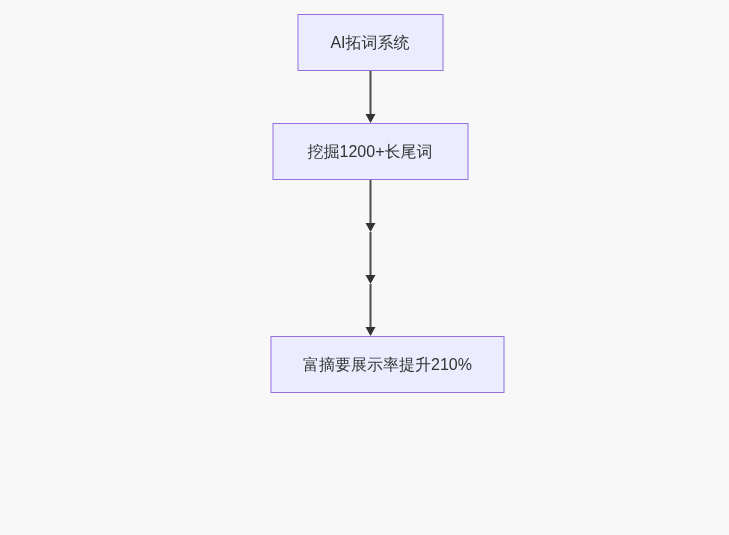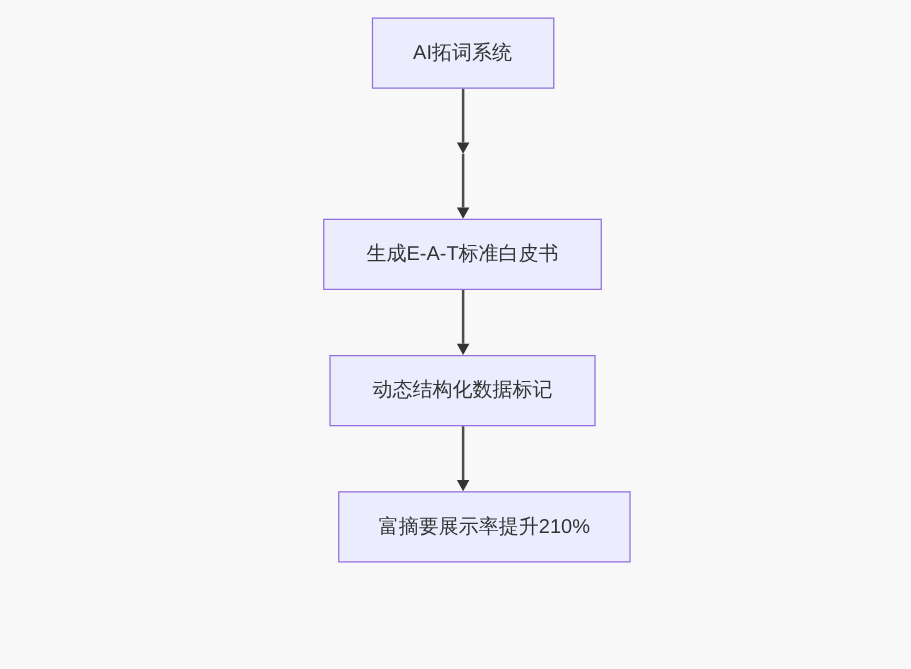--- a/index.html
+++ b/index.html
@@ -76,34 +76,33 @@
 <div class="canvas">
   <div class="flow">
 
     <div class="node n1">AI拓词系统</div>
 
     <div class="connector">
       <div class="line"></div>
       <div class="arrowhead"></div>
     </div>
 
+    <div class="node n2">挖掘1200+长尾词</div>
 
     <div class="connector">
       <div class="line"></div>
       <div class="arrowhead"></div>
     </div>
 
-    <div class="node n3">生成E-A-T标准白皮书</div>
 
     <div class="connector">
       <div class="line"></div>
       <div class="arrowhead"></div>
     </div>
 
-    <div class="node n4">动态结构化数据标记</div>
 
     <div class="connector">
       <div class="line"></div>
       <div class="arrowhead"></div>
     </div>
 
     <div class="node n5">富摘要展示率提升210%</div>
 
   </div>
 </div>

